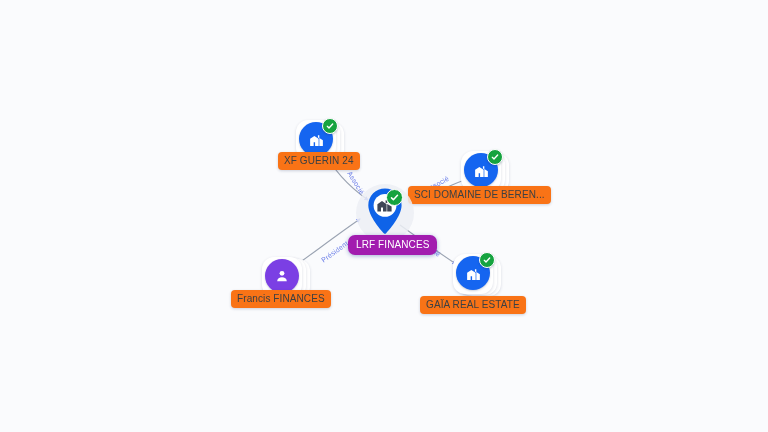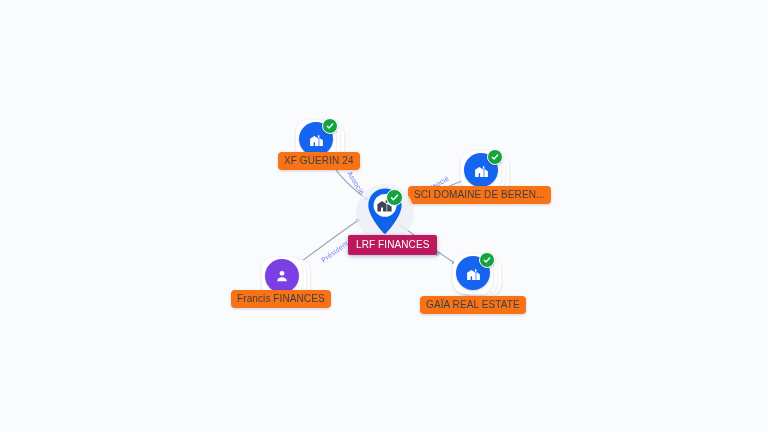--- a/index.html
+++ b/index.html
@@ -54,23 +54,23 @@
     background:#f97316;
     color:#3c4043;
     font-size:10px;
     letter-spacing:.1px;
     padding:3px 6px 4px 6px;
     border-radius:4px;
     box-shadow:0 1px 3px rgba(24,40,90,.20);
     line-height:11px;
   }
   .chip.selected{
-    background:#be185d;
+    background:#a21caf;
     color:#ffffff;
-    border-radius:2px;
+    border-radius:7px;
     box-shadow:0 1px 4px rgba(20,60,150,.38);
     padding:4px 8px 5px 8px;
     font-size:10px;
   }
 
   
   #focus-node{position:absolute;left:356px;top:184px;width:58px;height:62px;}
   #focus-node .halo{
     position:absolute;left:0;top:0;width:58px;height:58px;border-radius:50%;
     background:#eceff4;opacity:.85;

